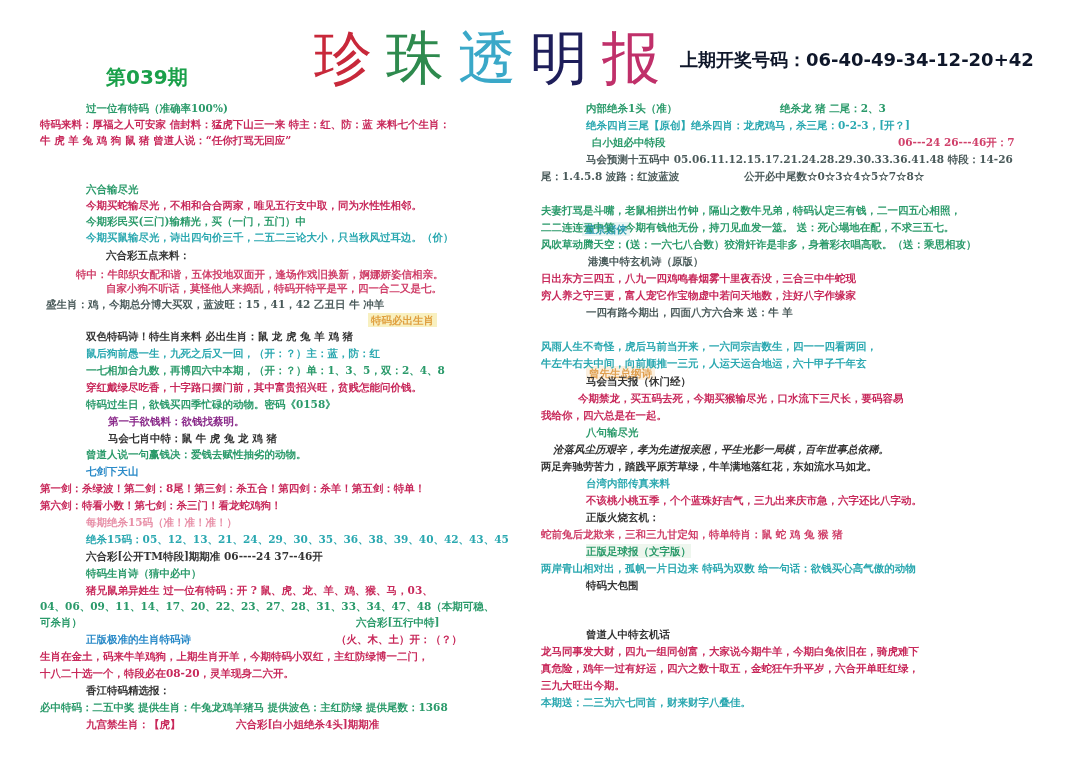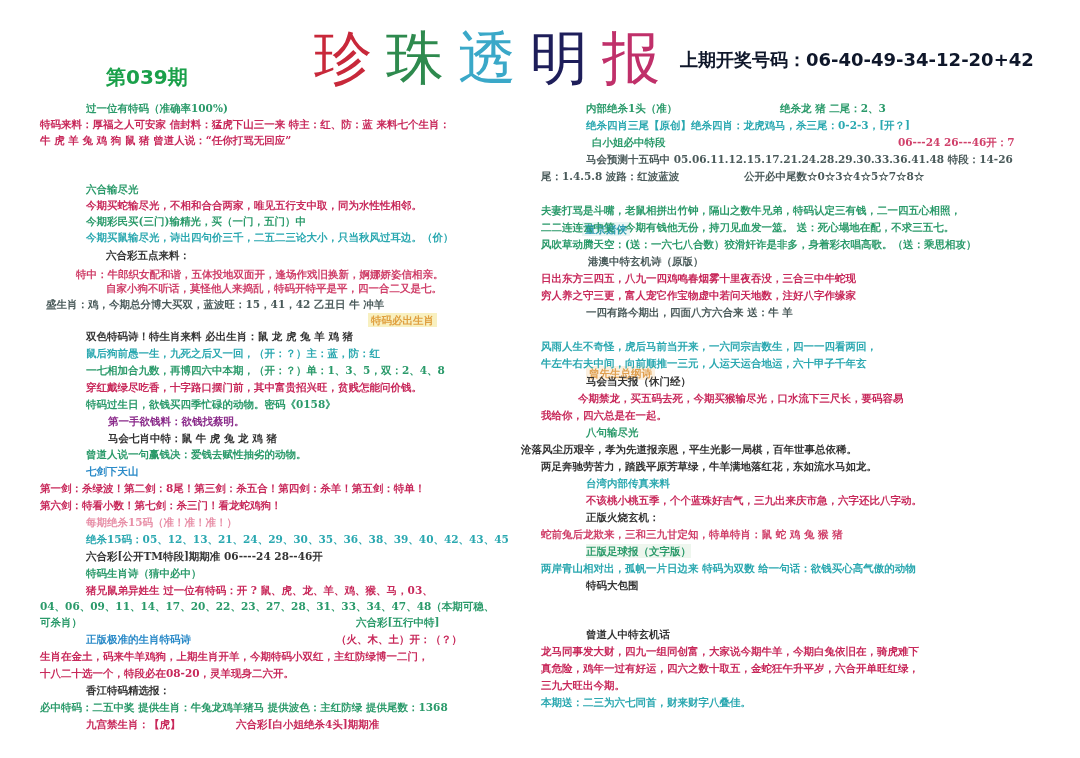--- a/index.html
+++ b/index.html
@@ -50,21 +50,21 @@
     <div class="line red" style="left: 86px; top: 380px;">穿红戴绿尽吃香，十字路口摆门前，其中富贵招兴旺，贫贱怎能问价钱。</div>
     <div class="line green" style="left: 86px; top: 397px;">特码过生日，欲钱买四季忙碌的动物。密码《0158》</div>
     <div class="line purple" style="left: 108px; top: 414px;">第一手欲钱料：欲钱找蔡明。</div>
     <div class="line dark" style="left: 108px; top: 431px;">马会七肖中特：鼠 牛 虎 兔 龙 鸡 猪</div>
     <div class="line green" style="left: 86px; top: 447px;">曾道人说一句赢钱决：爱钱去赋性抽劣的动物。</div>
     <div class="line blue" style="left: 86px; top: 464px;">七剑下天山</div>
     <div class="line red" style="left: 40px; top: 481px;">第一剑：杀绿波！第二剑：8尾！第三剑：杀五合！第四剑：杀羊！第五剑：特单！</div>
     <div class="line red" style="left: 40px; top: 498px;">第六剑：特看小数！第七剑：杀三门！看龙蛇鸡狗！</div>
     <div class="line lightpink" style="left: 86px; top: 515px;">每期绝杀15码（准！准！准！）</div>
     <div class="line teal" style="left: 86px; top: 532px;">绝杀15码：05、12、13、21、24、29、30、35、36、38、39、40、42、43、45</div>
-    <div class="line dark" style="left: 86px; top: 549px;">六合彩[公开TM特段]期期准        06----24 28--46开</div>
+    <div class="line dark" style="left: 86px; top: 549px;">六合彩[公开TM特段]期期准        06----24 37--46开</div>
     <div class="line green" style="left: 86px; top: 566px;">特码生肖诗（猜中必中）</div>
     <div class="line red" style="left: 86px; top: 583px;">猪兄鼠弟异姓生 过一位有特码：开 ? 鼠、虎、龙、羊、鸡、猴、马，03、</div>
     <div class="line green" style="left: 40px; top: 599px;">04、06、09、11、14、17、20、22、23、27、28、31、33、34、47、48（本期可稳、</div>
     <div class="line green" style="left: 40px; top: 615px;">可杀肖）</div>
     <div class="line green" style="left: 356px; top: 615px;">六合彩[五行中特]</div>
     <div class="line blue" style="left: 86px; top: 632px; text-align: right;">正版极准的生肖特码诗</div>
     <div class="line red" style="left: 336px; top: 632px;">（火、木、土）开：（？）</div>
     <div class="line red" style="left: 40px; top: 649px;">生肖在金土，码来牛羊鸡狗，上期生肖开羊，今期特码小双红，主红防绿博一二门，</div>
     <div class="line red" style="left: 40px; top: 666px;">十八二十选一个，特段必在08-20，灵羊现身二六开。</div>
     <div class="line dark" style="left: 86px; top: 683px;">香江特码精选报：</div>
@@ -89,21 +89,21 @@
     <div class="line red" style="left: 541px; top: 271px;">日出东方三四五，八九一四鸡鸣春烟雾十里夜吞没，三合三中牛蛇现</div>
     <div class="line red" style="left: 541px; top: 288px;">穷人养之守三更，富人宠它作宝物虚中若问天地数，注好八字作缘家</div>
     <div class="line gray" style="left: 586px; top: 305px;">一四有路今期出，四面八方六合来    送：牛 羊</div>
     <div class="line hl3" style="left: 586px; top: 322px; margin-top: 44px;">曾先生总纲诗</div>
     <div class="line teal" style="left: 541px; top: 339px;">风雨人生不奇怪，虎后马前当开来，一六同宗吉数生，四一一四看两回，</div>
     <div class="line teal" style="left: 541px; top: 356px;">牛左牛右夫中间，向前顺推一三元，人运天运合地运，六十甲子千年玄</div>
     <div class="line dark" style="left: 586px; top: 374px;">马会当天报（休门经）</div>
     <div class="line red" style="left: 566px; top: 391px; margin-left: 12px;">今期禁龙，买五码去死，今期买猴输尽光，口水流下三尺长，要码容易</div>
     <div class="line red" style="left: 541px; top: 408px;">我给你，四六总是在一起。</div>
     <div class="line green" style="left: 586px; top: 425px;">八句输尽光</div>
-    <div class="line dark" style="left: 521px; top: 442px;">沧落风尘历艰辛，孝为先道报亲恩，平生光影一局棋，百年世事总依稀。</div>
+    <div class="line dark" style="left: 553px; top: 442px; font-style: italic;">沧落风尘历艰辛，孝为先道报亲恩，平生光影一局棋，百年世事总依稀。</div>
     <div class="line dark" style="left: 541px; top: 459px;">两足奔驰劳苦力，踏践平原芳草绿，牛羊满地落红花，东如流水马如龙。</div>
     <div class="line teal" style="left: 586px; top: 476px;">台湾内部传真来料</div>
     <div class="line red" style="left: 586px; top: 493px;">不该桃小桃五季，个个蓝珠好吉气，三九出来庆市急，六字还比八字动。</div>
     <div class="line dark" style="left: 586px; top: 510px;">正版火烧玄机：</div>
     <div class="line pink" style="left: 541px; top: 527px;">蛇前兔后龙欺来，三和三九甘定知，特单特肖：鼠  蛇  鸡 兔 猴 猪</div>
     <div class="line hl4 green" style="left: 586px; top: 544px;">正版足球报（文字版）</div>
     <div class="line teal" style="left: 541px; top: 561px;">两岸青山相对出，孤帆一片日边来 特码为双数 给一句话：欲钱买心高气傲的动物</div>
     <div class="line dark" style="left: 586px; top: 578px;">特码大包围</div>
     <div class="line dark" style="left: 586px; top: 627px;">曾道人中特玄机话</div>
     <div class="line red" style="left: 541px; top: 644px;">龙马同事发大财，四九一组同创富，大家说今期牛羊，今期白兔依旧在，骑虎难下</div>

